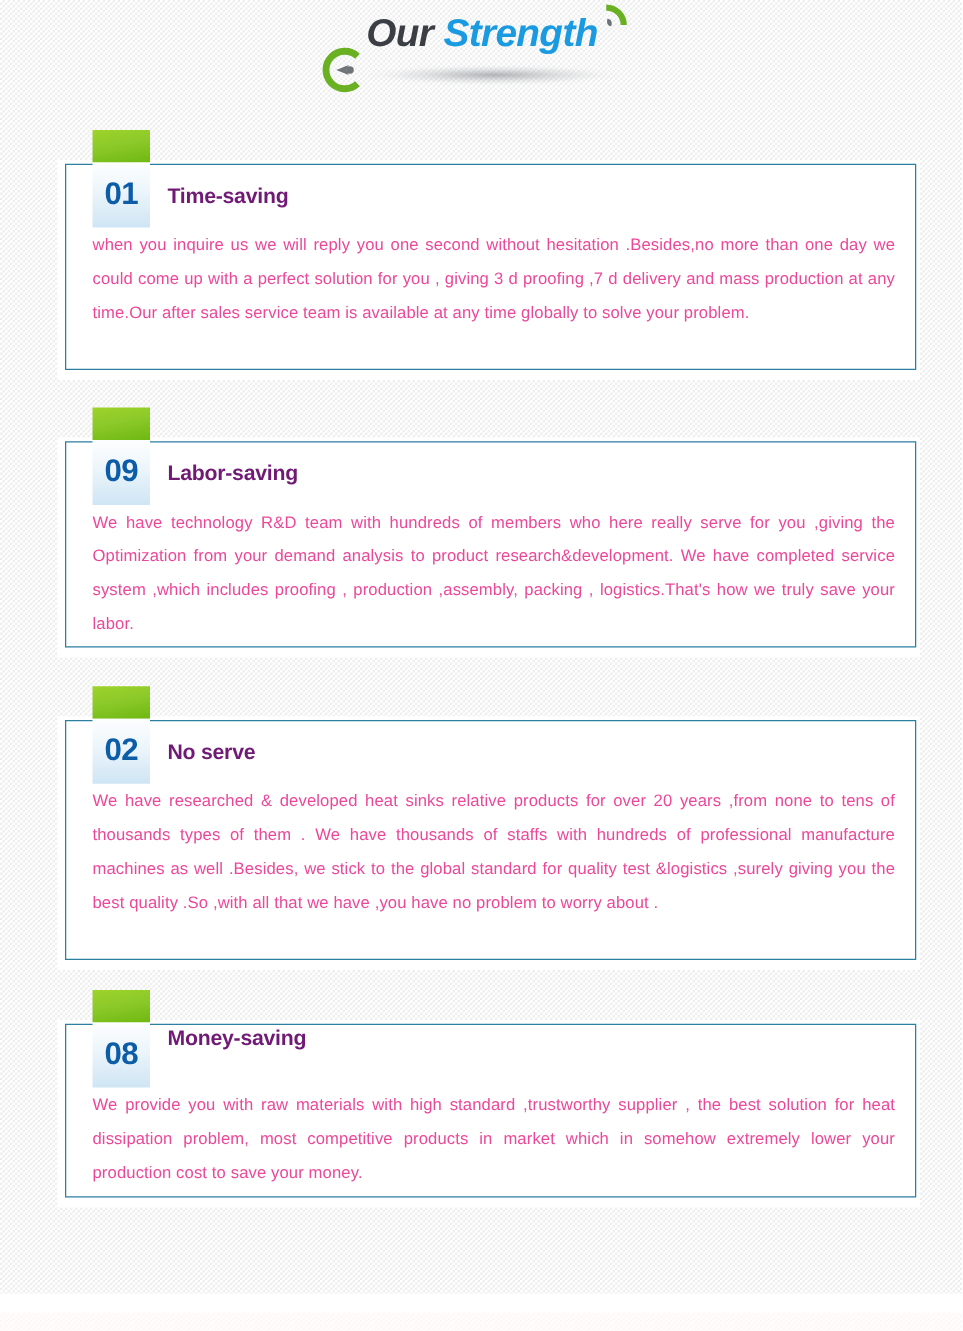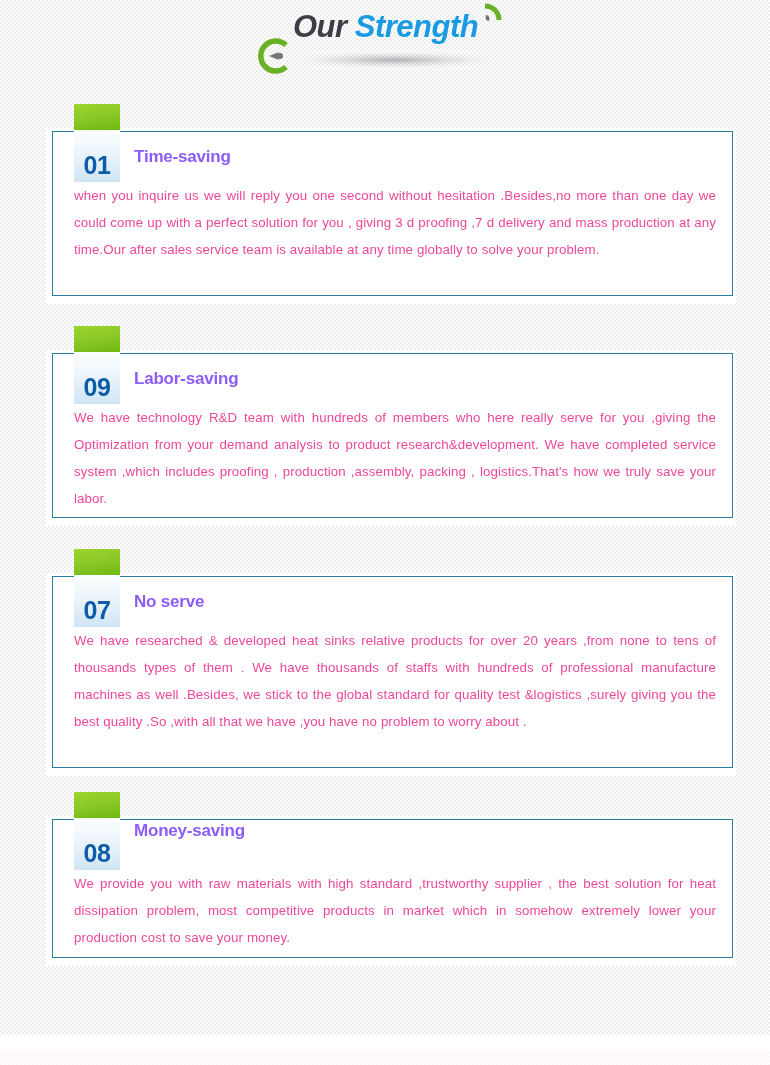--- a/index.html
+++ b/index.html
@@ -138,35 +138,35 @@
   }
   .numtab-box {
     width: 46px;
     height: 52px;
     background: linear-gradient(180deg, #fdfefe 0%, #eef6fb 40%, #cfe5f4 100%);
     position: relative;
   }
   .numtab-num {
     position: absolute;
     left: 0;
-    top: 23px;
+    top: 13px;
     width: 46px;
     text-align: center;
     font-size: 25px;
     font-weight: bold;
     color: #0c5ca8;
     letter-spacing: -0.5px;
     line-height: 1;
   }
   .card-title {
     position: absolute;
     left: 84px;
     font-size: 17px;
     font-weight: bold;
-    color: #8b5cf6;
+    color: #701a75;
     letter-spacing: -0.2px;
     white-space: nowrap;
   }
   .card-body {
     position: absolute;
     font-size: 13.3px;
     color: #ec4899;
     line-height: 27px;
     text-align: justify;
     letter-spacing: 0.1px;
@@ -230,21 +230,21 @@
       </div>
       <div class="card-title" style="top: 43px; left: 134px;">Labor-saving</div>
       <div class="card-body" style="top: 78px; left: 74px; width: 642px;">We have technology R&amp;D team with hundreds of members who here really serve for you ,giving the Optimization from your demand analysis to product research&amp;development. We have completed service system ,which includes proofing , production ,assembly, packing , logistics.That's how we truly save your labor.</div>
     </div>
     <div class="card" style="left: 0px; top: 549px; width: 770px;">
       <div class="card-white" style="left: 46px; top: 24px; width: 690px; height: 203px;"></div>
       <div class="card-border" style="left: 52px; top: 27px; width: 681px; height: 192px;"></div>
       <div class="numtab" style="left: 74px; top: 0px;">
         <div class="numtab-green"></div>
         <div class="numtab-box">
-          <div class="numtab-num">07</div>
+          <div class="numtab-num">02</div>
         </div>
       </div>
       <div class="card-title" style="top: 43px; left: 134px;">No serve</div>
       <div class="card-body" style="top: 78px; left: 74px; width: 642px;">We have researched &amp; developed heat sinks relative products for over 20 years ,from none to tens of thousands types of them . We have thousands of staffs with hundreds of professional manufacture machines as well .Besides, we stick to the global standard for quality test &amp;logistics ,surely giving you the best quality .So ,with all that we have ,you have no problem to worry about .</div>
     </div>
     <div class="card" style="left: 0px; top: 792px; width: 770px;">
       <div class="card-white" style="left: 46px; top: 24px; width: 690px; height: 150px;"></div>
       <div class="card-border" style="left: 52px; top: 27px; width: 681px; height: 139px;"></div>
       <div class="numtab" style="left: 74px; top: 0px;">
         <div class="numtab-green"></div>

